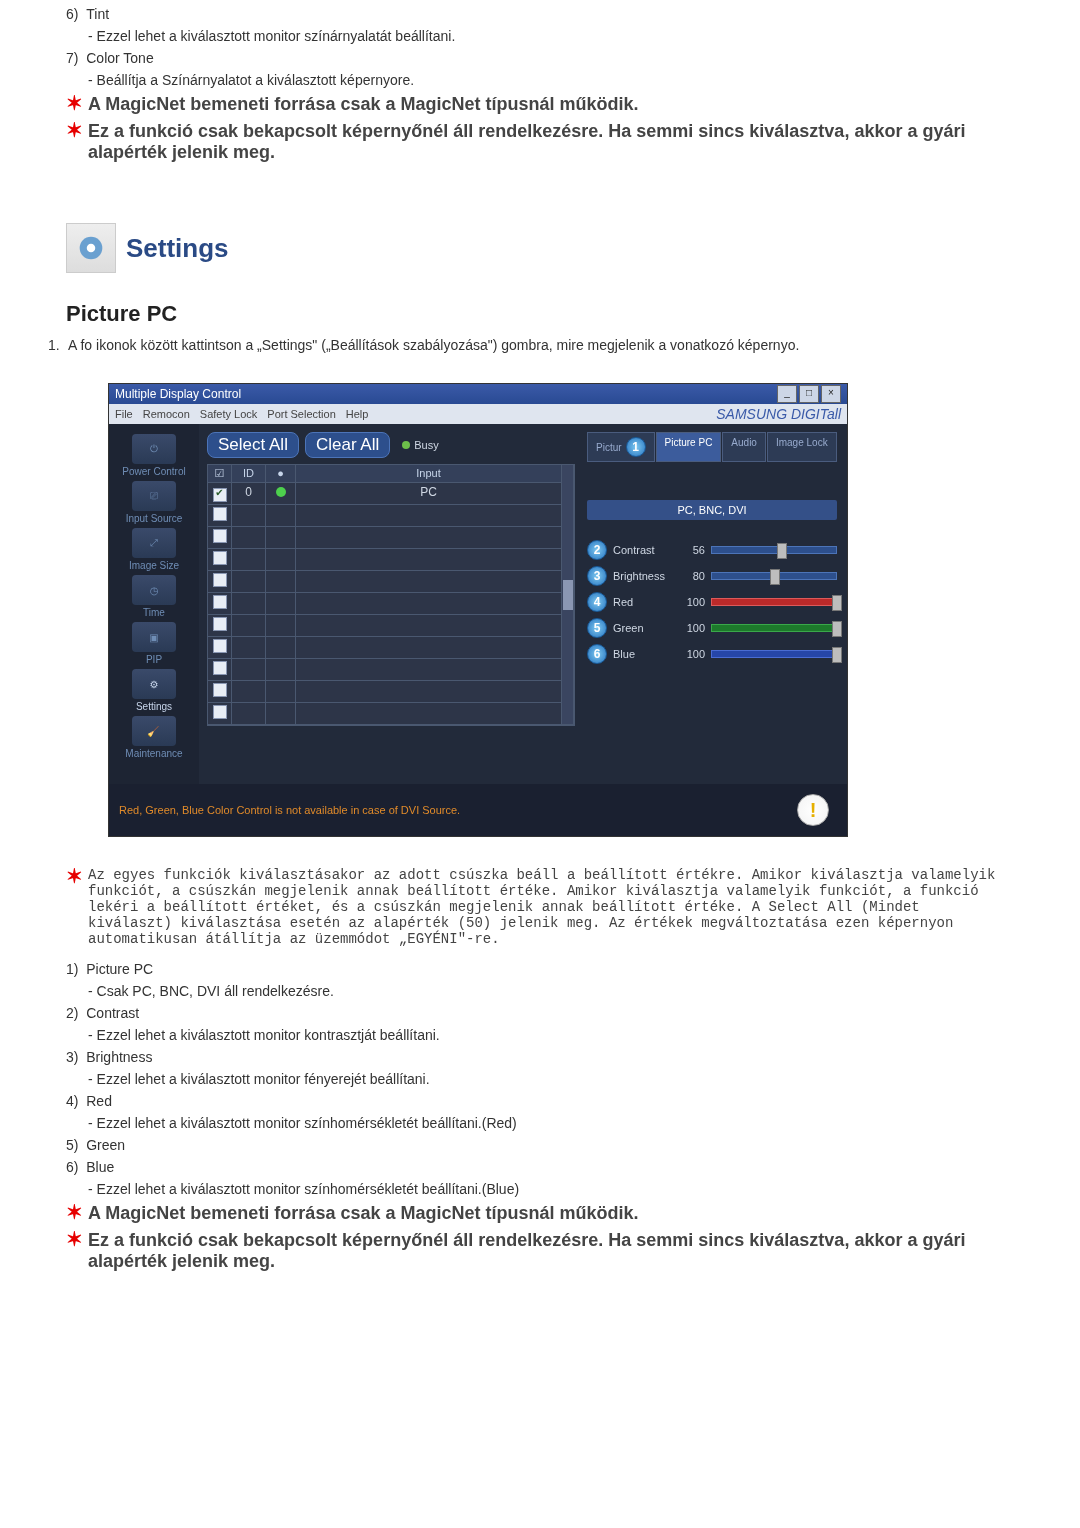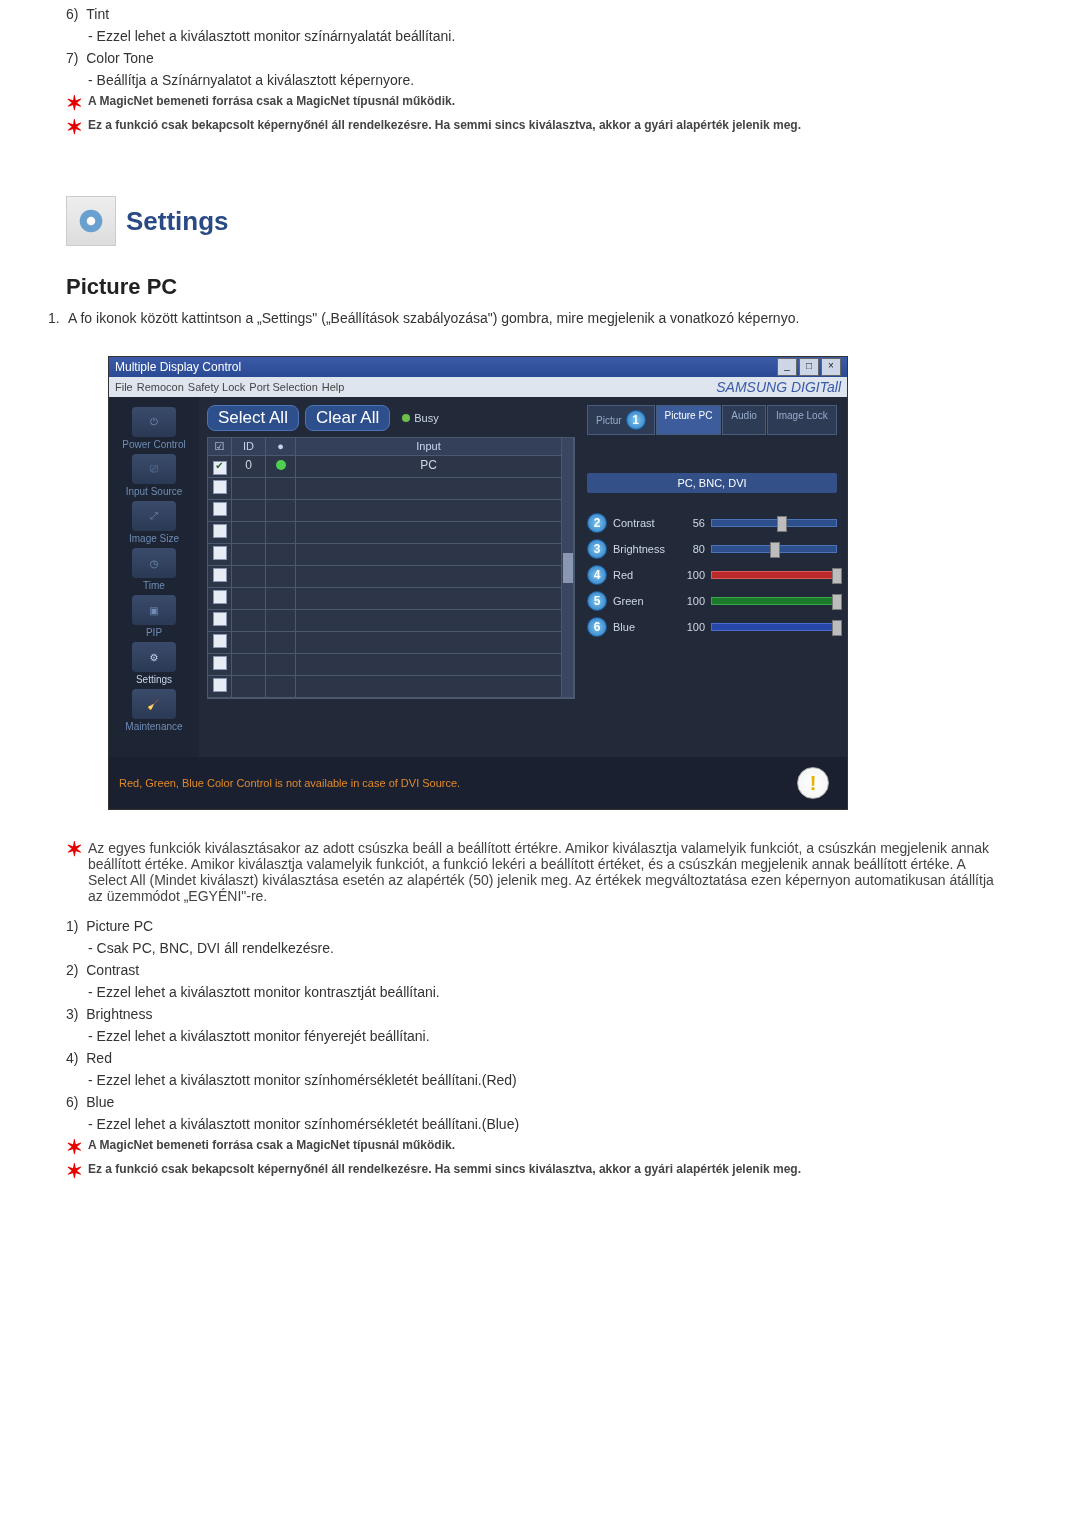--- a/index.html
+++ b/index.html
@@ -26,29 +26,30 @@
     margin-top: 6px;
   }
   .star {
     color: #e60000;
     font-size: 20px;
     font-weight: bold;
     width: 22px;
     line-height: 18px;
   }
   .star-text {
-    font-size: 12px;
+    font-size: 18px;
     font-weight: bold;
     color: #444;
     flex: 1;
   }
   .star-text-plain {
     font-size: 14px;
     color: #444;
     flex: 1;
+    font-family: Liberation Mono, monospace;
   }
 
   .section-head {
     display: flex;
     align-items: center;
     margin-left: 66px;
     margin-top: 60px;
   }
   .section-icon {
     width: 48px;
@@ -102,21 +103,21 @@
   .titlebar .spacer { flex: 1; }
   .tbtn { width: 18px; height: 16px; margin-left: 2px; background:#cdd6e6; border:1px solid #666; color:#222; text-align:center; line-height:14px; font-size:10px;}
   .menubar {
     height: 20px;
     background: #dfe5ef;
     display: flex;
     align-items: center;
     font-size: 11px;
     color: #444;
     padding: 0 6px;
-    gap: 4px;
+    gap: 10px;
   }
   .menubar .brand { margin-left: auto; color: #3a5aa8; font-size: 14px; font-style: italic; }
   .app-body {
     display: flex;
     background: #222a3a;
     min-height: 360px;
   }
   .sidebar {
     width: 90px;
     background: #1d2433;
@@ -463,20 +464,21 @@
 
   <div class="text-block" style="margin-top:14px;">
     <div class="num-item"><span>1)</span>&nbsp;&nbsp;<span>Picture PC</span></div>
     <div class="sub-item">- Csak PC, BNC, DVI áll rendelkezésre.</div>
     <div class="num-item"><span>2)</span>&nbsp;&nbsp;<span>Contrast</span></div>
     <div class="sub-item">- Ezzel lehet a kiválasztott monitor kontrasztját beállítani.</div>
     <div class="num-item"><span>3)</span>&nbsp;&nbsp;<span>Brightness</span></div>
     <div class="sub-item">- Ezzel lehet a kiválasztott monitor fényerejét beállítani.</div>
     <div class="num-item"><span>4)</span>&nbsp;&nbsp;<span>Red</span></div>
     <div class="sub-item">- Ezzel lehet a kiválasztott monitor színhomérsékletét beállítani.(Red)</div>
+    <div class="num-item"><span>5)</span>&nbsp;&nbsp;<span>Green</span></div>
     <div class="num-item"><span>6)</span>&nbsp;&nbsp;<span>Blue</span></div>
     <div class="sub-item">- Ezzel lehet a kiválasztott monitor színhomérsékletét beállítani.(Blue)</div>
   </div>
 
   <div class="star-row">
     <div class="star">✶</div>
     <div class="star-text">A MagicNet bemeneti forrása csak a MagicNet típusnál működik.</div>
   </div>
   <div class="star-row" style="margin-bottom:60px;">
     <div class="star">✶</div>

